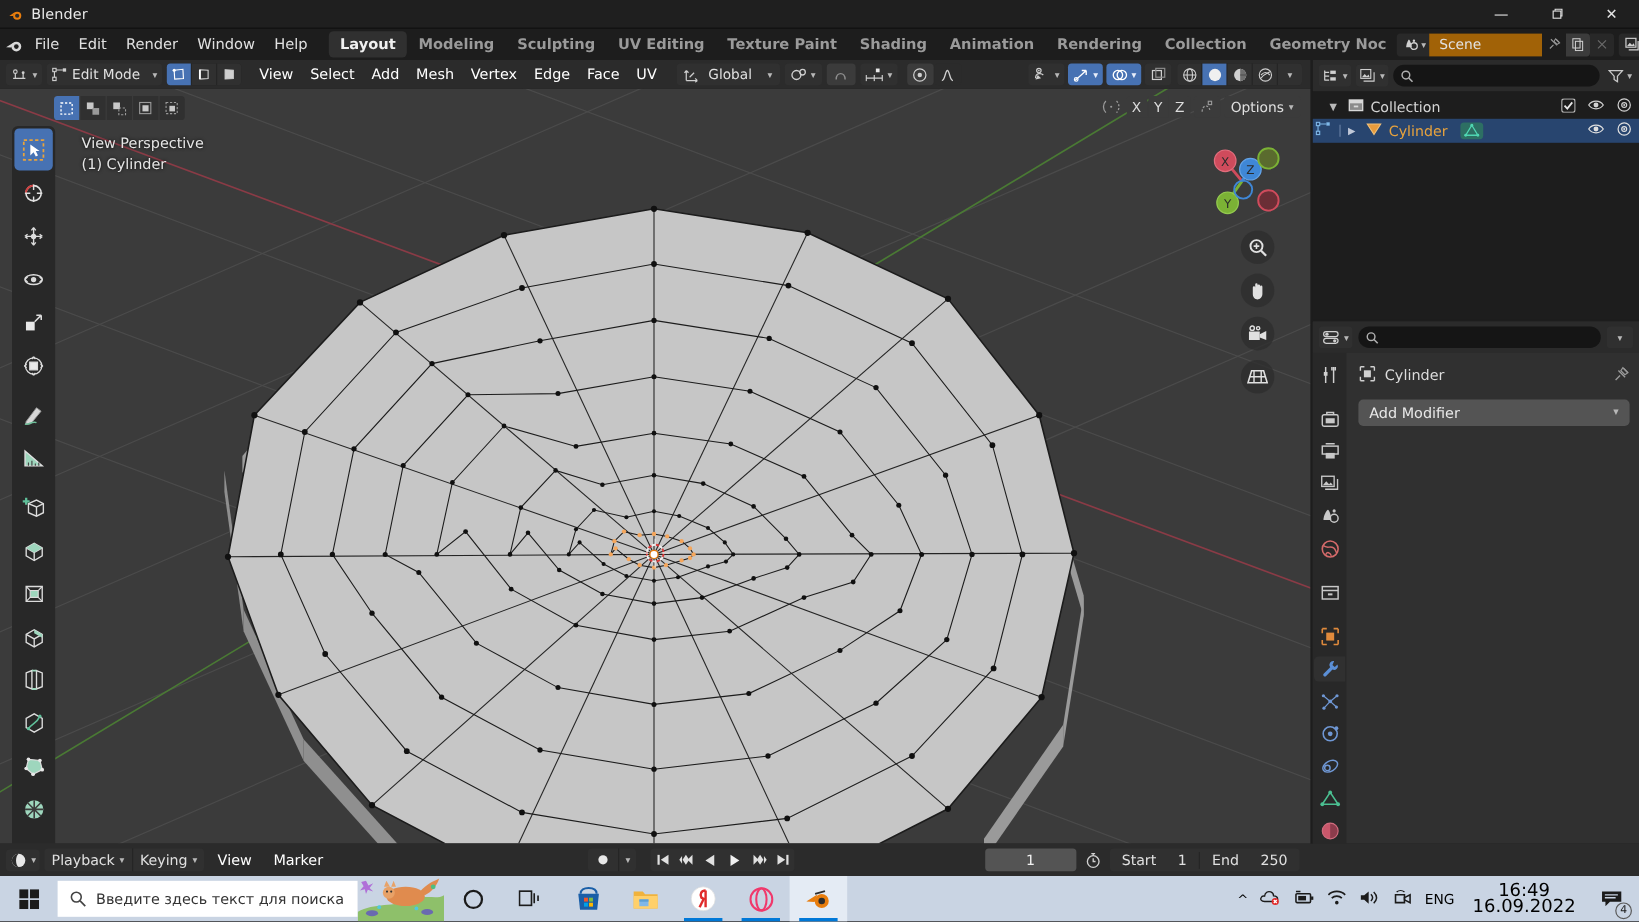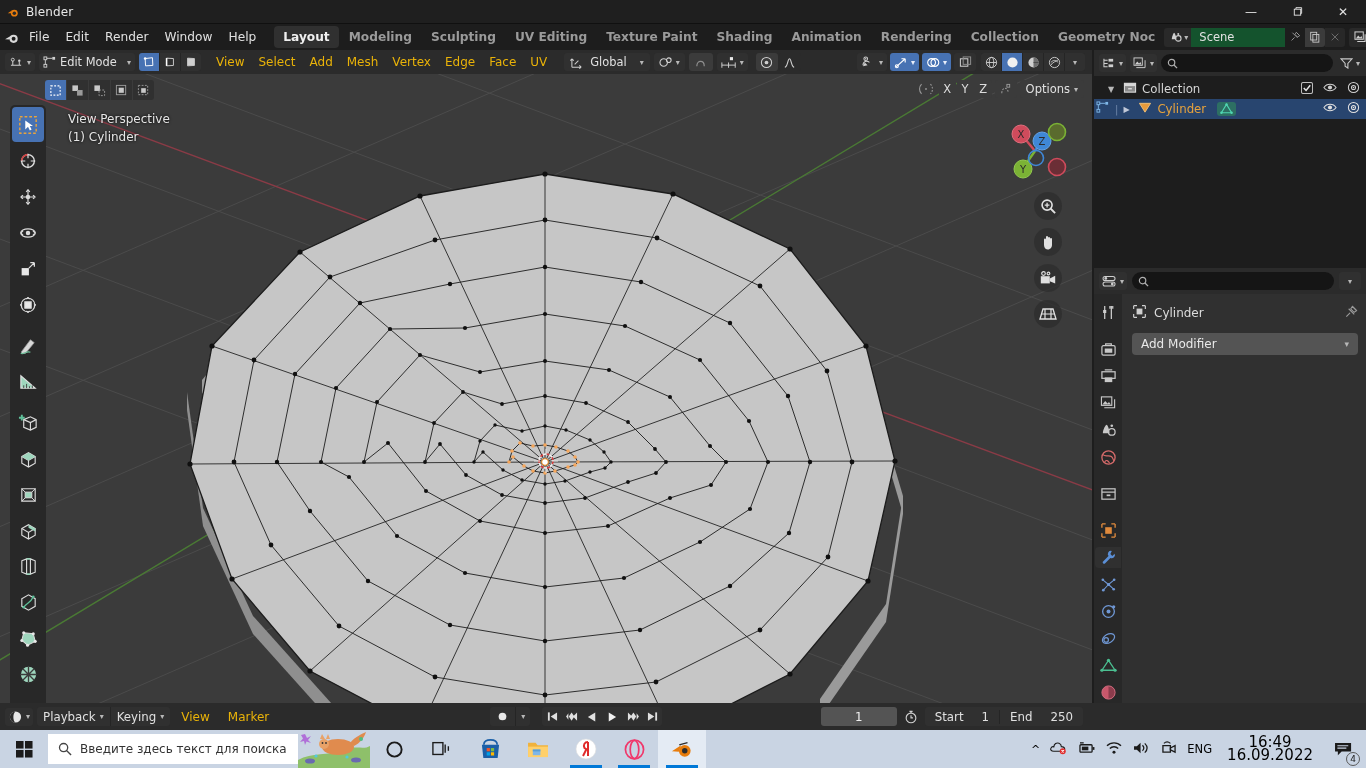--- a/index.html
+++ b/index.html
@@ -36,21 +36,21 @@
     color: #9a9a9a; font-size: 12.2px; padding: 4px 9px; border-radius: 4px; white-space: nowrap;
   }
   .wstab.active { background: #303030; color: #f0f0f0; }
   .topbar-right { margin-left: auto; display: flex; align-items: center; gap: 4px; padding-right: 6px; }
   .field-group { display: flex; align-items: center; height: 19px; }
   .fg-icon {
     background: #292929; border-radius: 3px 0 0 3px; height: 19px; display: flex;
     align-items: center; padding: 0 3px 0 5px; gap: 2px;
   }
   .fg-name {
-    background: #14532d; height: 19px; display: flex; align-items: center;
+    background: #a16207; height: 19px; display: flex; align-items: center;
     color: #e2e2e2; font-size: 11.5px; padding: 0 8px 0 8px; min-width: 94px;
   }
   .fg-btn { background: #282828; height: 19px; width: 20px; display: flex; align-items: center; justify-content: center; }
   .fg-btn.raised { background: #3b3b3b; border-radius: 0 3px 3px 0; }
   .fg-btn.flat { background: transparent; }
 
   
   .vp-header {
     position: absolute; left: 0; top: 50px; width: 1092px; height: 24px;
     background: #2b2b2b; display: flex; align-items: center; gap: 4px; padding: 0 5px;
@@ -58,21 +58,21 @@
   .hbtn {
     background: #303030; border-radius: 3px; height: 18px; display: flex; align-items: center;
     padding: 0 4px; gap: 3px; color: #e0e0e0; font-size: 11.4px;
   }
   .hbtn.wide { min-width: 96px; }
   .seg { display: flex; gap: 1px; background: #252525; border-radius: 3px; padding: 0; }
   .seg > div { width: 20px; height: 18px; display: flex; align-items: center; justify-content: center; background: #303030; }
   .seg > div:first-child { border-radius: 3px 0 0 3px; }
   .seg > div:last-child { border-radius: 0 3px 3px 0; }
   .seg > div.on { background: #4772b3; }
-  .vmenu { color: #eab308; font-size: 12px; padding: 2px 7px; border-radius: 3px; }
+  .vmenu { color: #ffffff; font-size: 12px; padding: 2px 7px; border-radius: 3px; }
   .chev { font-size: 8px; color: #b8b8b8; }
 
   
   .viewport {
     position: absolute; left: 0; top: 74px; width: 1092px; height: 629px;
     background: #3b3b3b; overflow: hidden;
   }
   .vp-text { position: absolute; left: 68px; top: 36px; color: #e6e6e6; font-size: 12px; line-height: 18px;
              text-shadow: 0 0 3px #000; }
 

